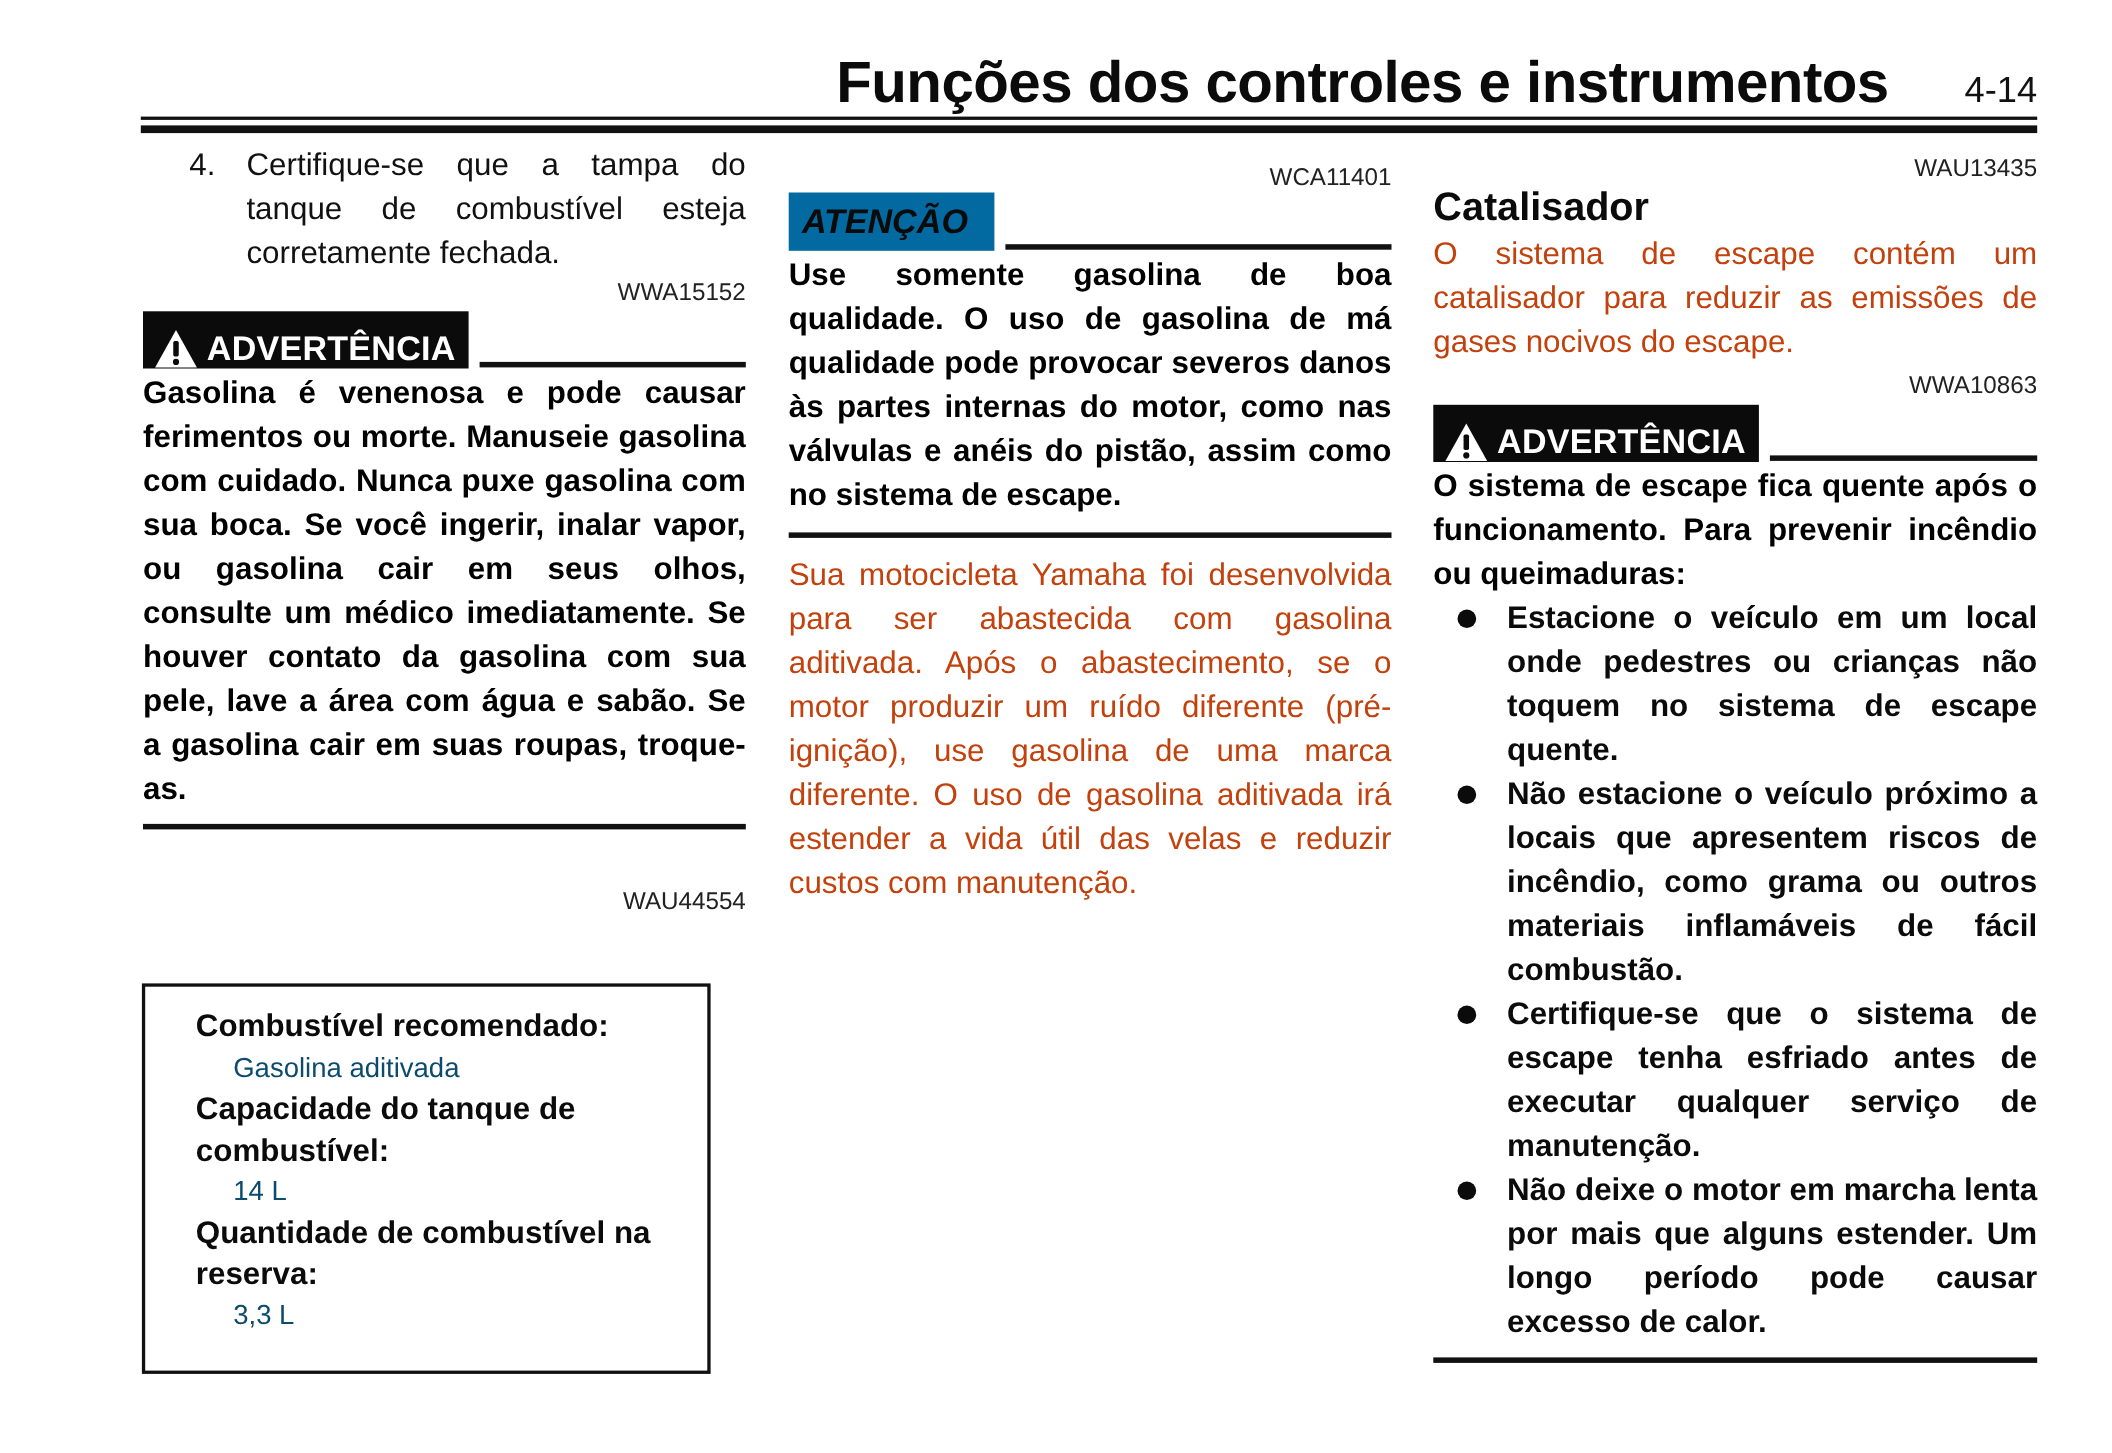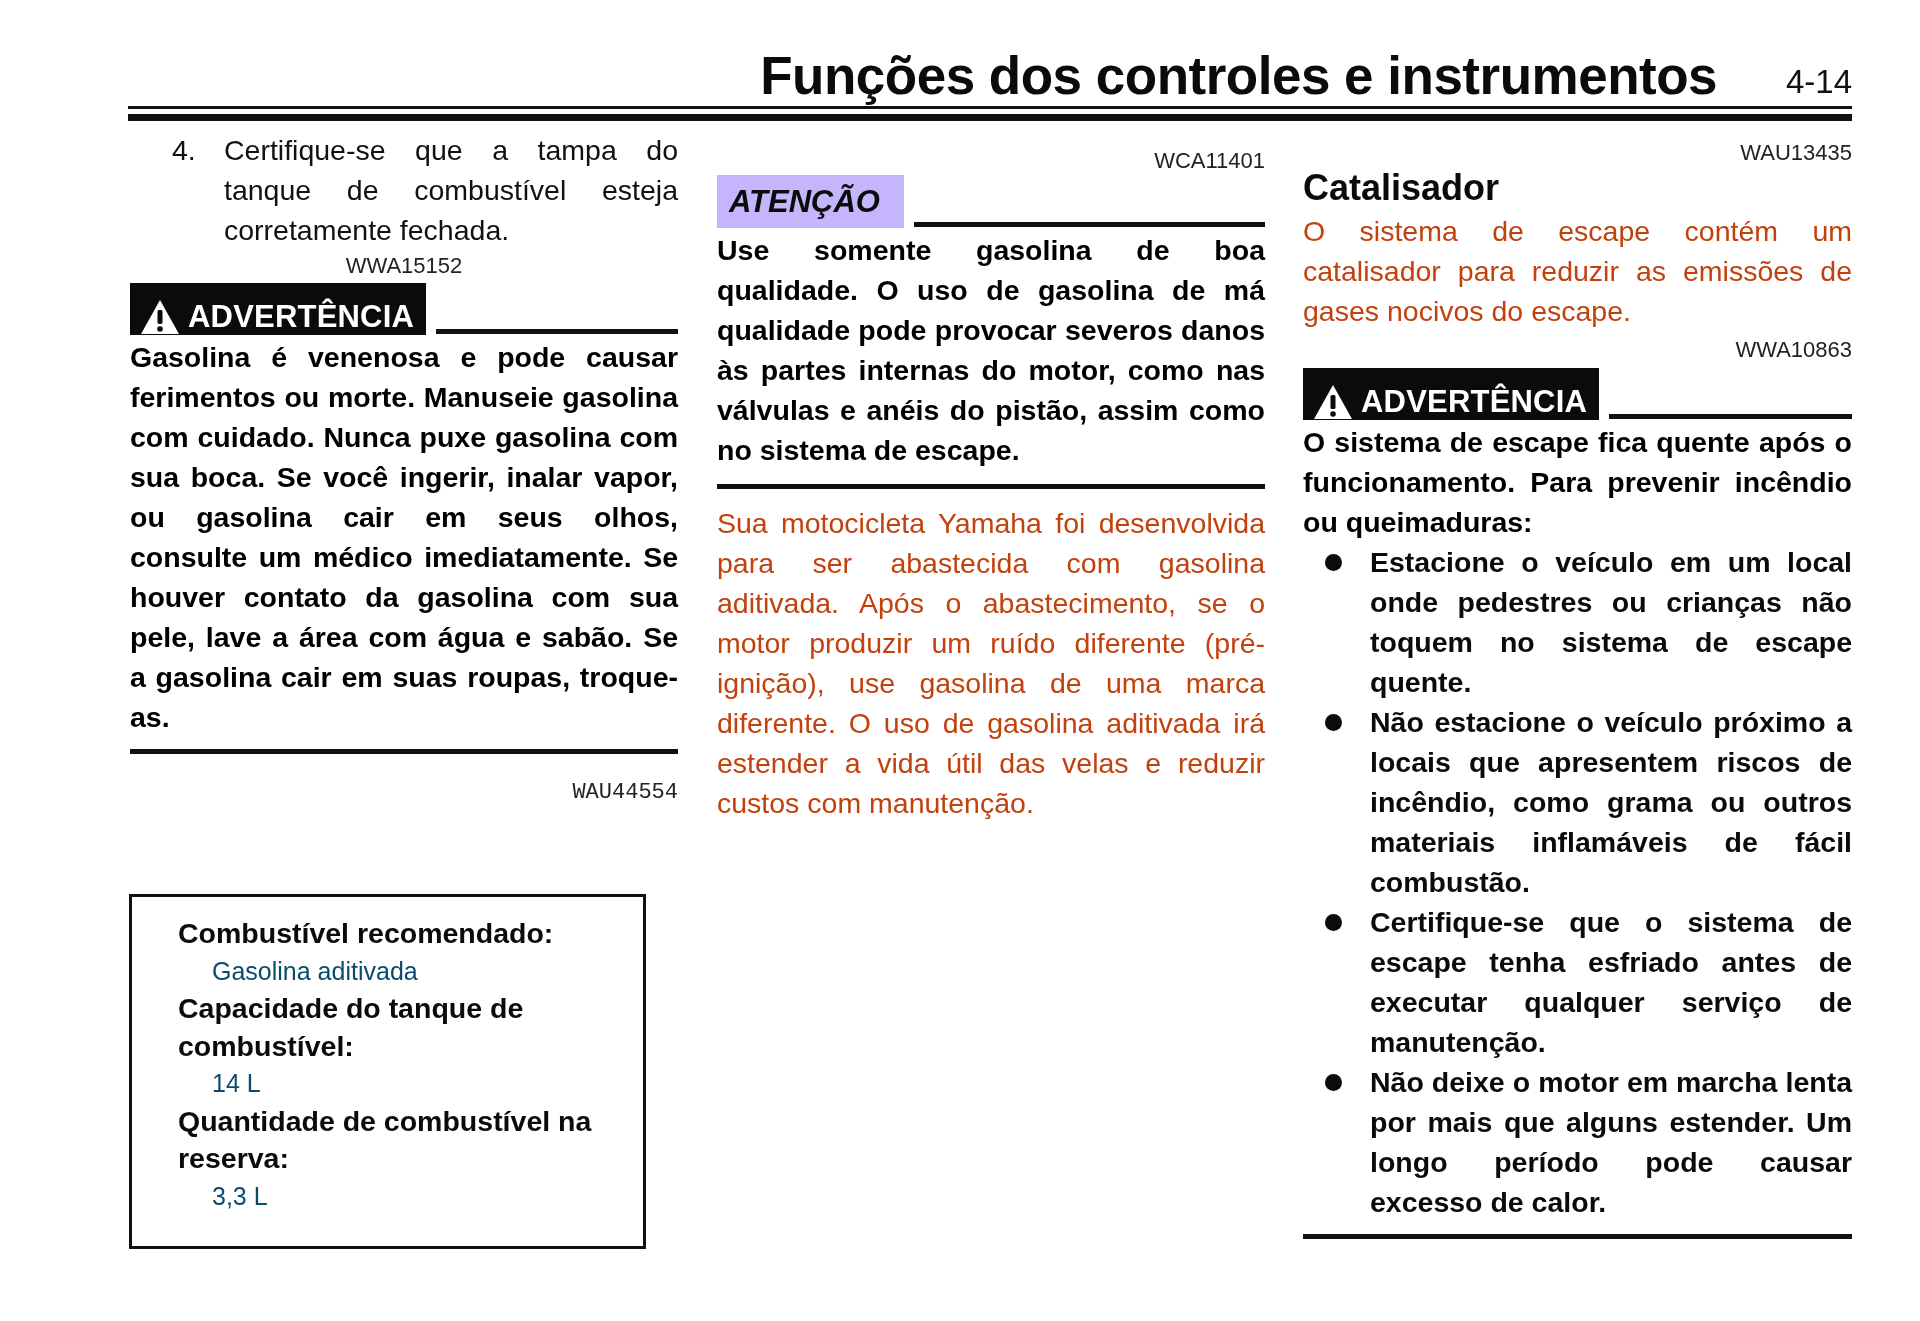--- a/index.html
+++ b/index.html
@@ -23,21 +23,21 @@
   .bold-text { font-size:28.5px; line-height:40px; font-weight:bold; text-align:justify; text-align-last:left; color:#000000; }
 
   .numbered { display:flex; font-size:28.5px; line-height:40px; }
   .numbered .num { width:52px; padding-left:42px; flex:none; }
   .numbered .txt { flex:1; text-align:justify; text-align-last:left; }
 
   .hdr-row { display:flex; align-items:flex-end; height:54px; }
   .warn-box { background:#0b0b0b; color:#fff; height:52px; display:flex; align-items:flex-end;
               padding:0 12px 0 10px; font-weight:bold; font-size:31px; letter-spacing:0.2px; white-space:nowrap; }
   .warn-box svg { margin-right:8px; }
-  .caution-box { background:#c4b5fd; color:#0b0b0b; height:53px; display:flex; align-items:center;
+  .caution-box { background:#0369a1; color:#0b0b0b; height:53px; display:flex; align-items:center;
                  padding:0 24px 0 12px; font-weight:bold; font-style:italic; font-size:31px; white-space:nowrap; }
   .hdr-line { flex:1; height:5px; background:#111; margin-left:10px; margin-bottom:1px; }
 
   .end-rule { height:5px; background:#111; }
 
   .spec-box { position:absolute; left:129px; top:894px; width:517px; height:355px;
               border:3px solid #111; box-sizing:border-box; padding:18px 0 0 46px; }
   .spec-label { font-weight:bold; font-size:28.5px; line-height:37.5px; color:#0b0b0b; }
   .spec-value { font-size:25px; line-height:37.5px; padding-left:34px; color:#0c4a6e; }
 
@@ -55,35 +55,35 @@
 <div class="page-title">Funções dos controles e instrumentos</div>
 <div class="page-num">4-14</div>
 <div class="rule-thin"></div>
 <div class="rule-thick"></div>
 
 <div class="col col-left">
   <div class="numbered" style="margin-top:0;">
     <span class="num">4.</span>
     <span class="txt">Certifique-se que a tampa do tanque de combustível esteja corretamente fechada.</span>
   </div>
-  <div class="code" style="margin-top:3px;text-align:center;">WWA15152</div>
+  <div class="code" style="margin-top:3px;">WWA15152</div>
   <div class="hdr-row" style="margin-top:2px;">
     <div class="warn-box">
       <svg width="40" height="36" viewBox="0 0 40 36">
         <path d="M20 1 L39 35 L1 35 Z" fill="#fff"></path>
         <rect x="17.5" y="11" width="5" height="14" rx="1.5" fill="#0b0b0b"></rect>
         <circle cx="20" cy="30" r="2.8" fill="#0b0b0b"></circle>
       </svg>
       <span>ADVERTÊNCIA</span>
     </div>
     <div class="hdr-line"></div>
   </div>
   <div class="bold-text" style="margin-top:2px;">Gasolina é venenosa e pode causar ferimentos ou morte. Manuseie gasolina com cuidado. Nunca puxe gasolina com sua boca. Se você ingerir, inalar vapor, ou gasolina cair em seus olhos, consulte um médico imediatamente. Se houver contato da gasolina com sua pele, lave a área com água e sabão. Se a gasolina cair em suas roupas, troque-as.</div>
   <div class="end-rule" style="margin-top:12px;"></div>
-  <div class="code" style="margin-top:26px;font-family:Liberation Mono, monospace;">WAU44554</div>
+  <div class="code" style="margin-top:52px;">WAU44554</div>
 </div>
 
 <div class="spec-box">
   <div class="spec-label">Combustível recomendado:</div>
   <div class="spec-value">Gasolina aditivada</div>
   <div class="spec-label" style="width:420px;">Capacidade do tanque de combustível:</div>
   <div class="spec-value">14 L</div>
   <div class="spec-label" style="width:460px;">Quantidade de combustível na reserva:</div>
   <div class="spec-value">3,3 L</div>
 </div>

